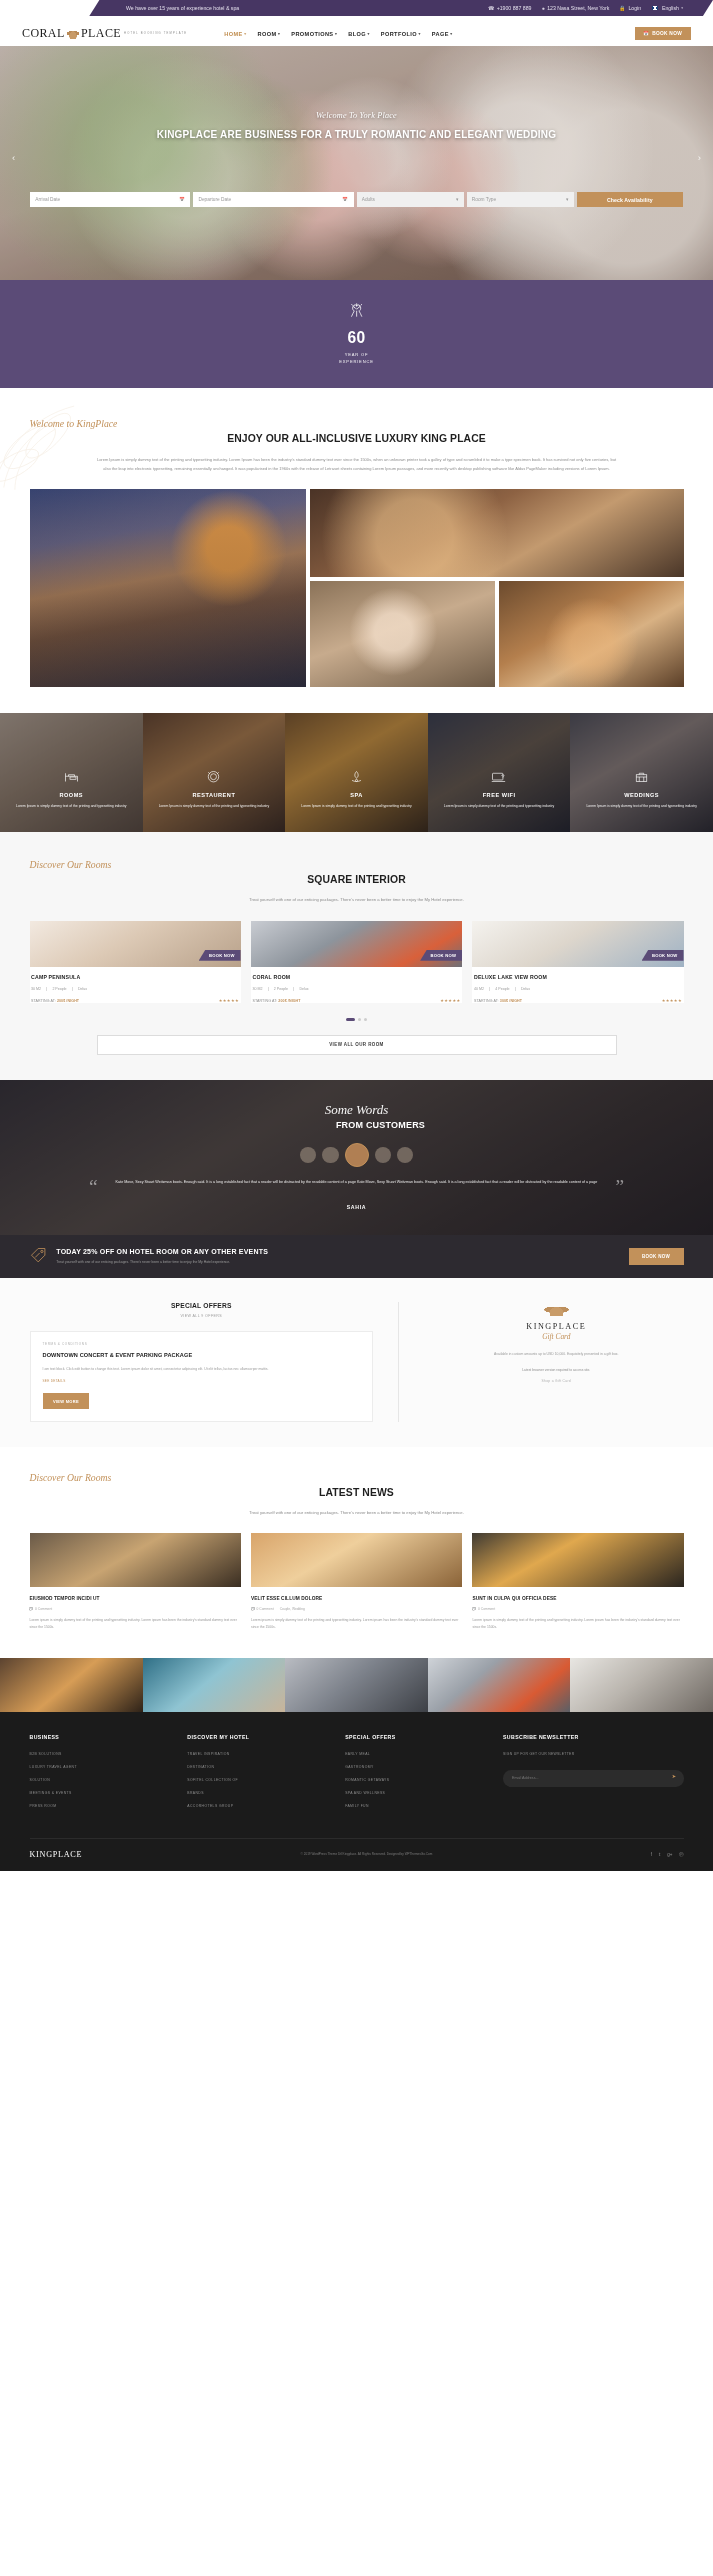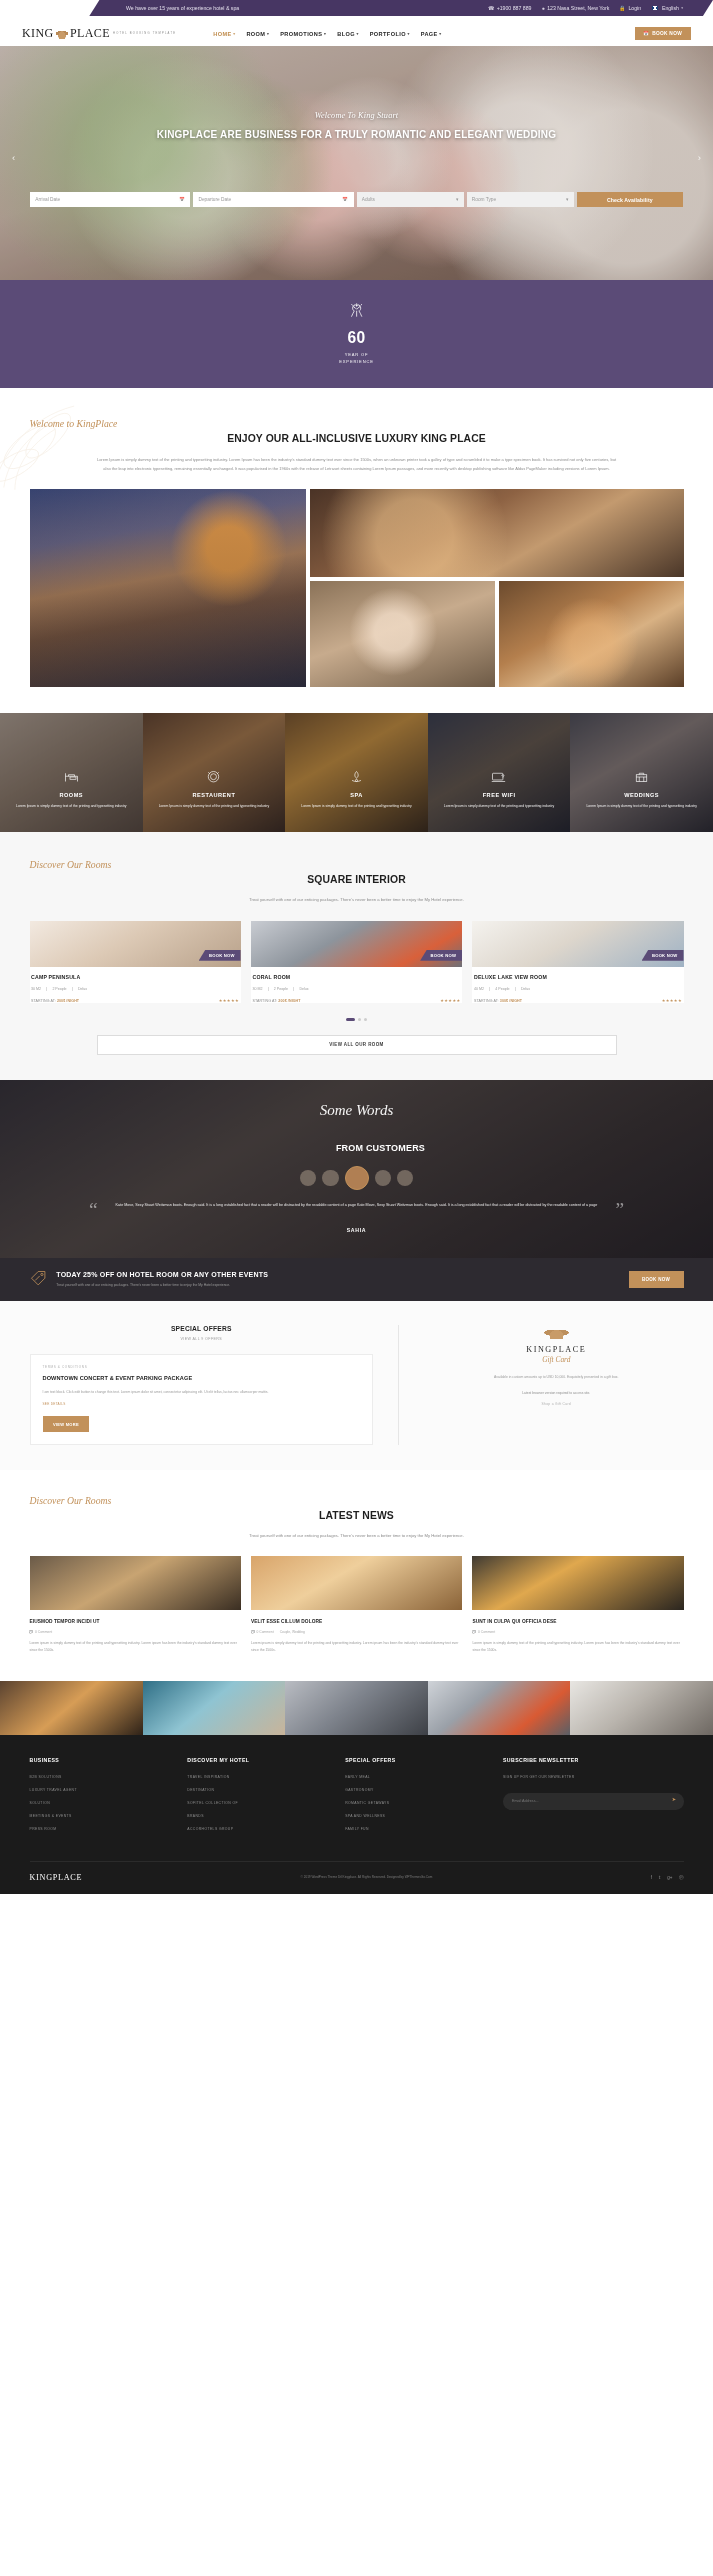--- a/index.html
+++ b/index.html
@@ -219,21 +219,21 @@
     color: #3a3a3a; padding: 6.7px 0; cursor: pointer;
   }
 
   
   .testi {
     position: relative; padding: 22px 0 25px; overflow: hidden;
     background: linear-gradient(150deg,#3c3a42 0%, #6b6159 35%, #433c3a 70%, #272428 100%);
   }
   .testi-ov { position: absolute; inset: 0; background: rgba(25,22,28,.55); }
   .testi-in { position: relative; text-align: center; color: #fff; }
-  .testi-script { font-family: "Liberation Serif", serif; font-style: italic; font-size: 15px; margin-bottom: 24px; opacity: .95; }
+  .testi-script { font-family: "Liberation Serif", serif; font-style: italic; font-size: 13px; margin-bottom: 2px; opacity: .95; }
   .testi-title { font-size: 9px; font-weight: bold; letter-spacing: 0.2px; margin-bottom: 13.4px; margin-left: 48px; }
   .avatars { display: flex; gap: 6px; justify-content: center; align-items: center; margin-bottom: 12px; }
   .av { width: 16.4px; height: 16.4px; border-radius: 50%; background: #9c8d7e; opacity: .6; }
   .av.big { width: 24px; height: 24px; border: 1.5px solid #c2915a; opacity: 1; background: #b07f53; }
   .quote-row { display: flex; align-items: flex-start; justify-content: center; gap: 7.4px; padding: 0 89px; }
   .qmark { font-family: "Liberation Serif", serif; font-size: 19.3px; color: rgba(255,255,255,.5); line-height: .8; }
   .quote-txt { font-size: 3.7px; line-height: 2.1; opacity: .9; flex: 1; }
   .quote-name { margin-top: 9px; font-size: 5.2px; font-weight: bold; letter-spacing: 0.7px; }
 
   
@@ -354,21 +354,21 @@
         <span class="caret">▾</span>
       </div>
     </div>
   </div>
 </div>
 
 <div class="navbar">
   <div class="nav-inner">
     <div class="logo">
       <div class="logo-main">
-        <span>KING</span>
+        <span>CORAL</span>
         <span class="logo-crest"></span>
         <span>PLACE</span>
       </div>
       <div class="logo-sub">HOTEL BOOKING TEMPLATE</div>
     </div>
     <nav class="nav-menu">
       <div class="nav-item active">
         <span>HOME</span>
         <span class="caret">▾</span>
       </div>
@@ -398,21 +398,21 @@
       <span>BOOK NOW</span>
     </button>
   </div>
 </div>
 
 <div class="hero">
   <div class="hero-shade"></div>
   <div class="hero-arrow left">‹</div>
   <div class="hero-arrow right">›</div>
   <div class="hero-content">
-    <div class="hero-script">Welcome To King Stuart</div>
+    <div class="hero-script">Welcome To York Place</div>
     <div class="hero-title">KINGPLACE ARE BUSINESS FOR A TRULY ROMANTIC AND ELEGANT WEDDING</div>
   </div>
   <div class="booking">
     <div class="bk-field date">
       <span>Arrival Date</span>
       <span class="bk-ico">📅</span>
     </div>
     <div class="bk-field date">
       <span>Departure Date</span>
       <span class="bk-ico">📅</span>

